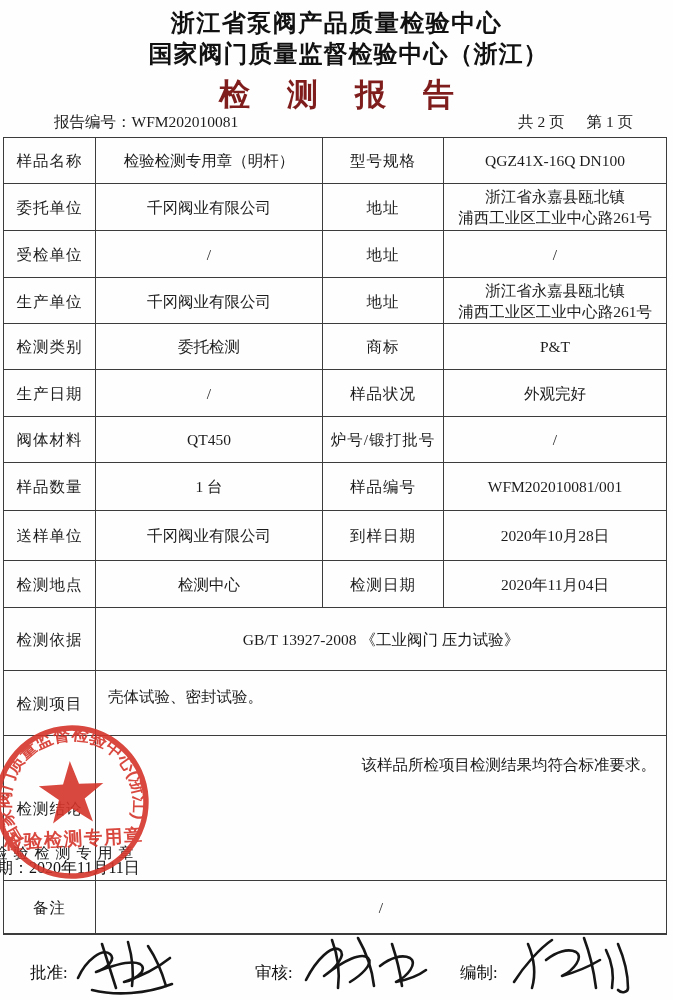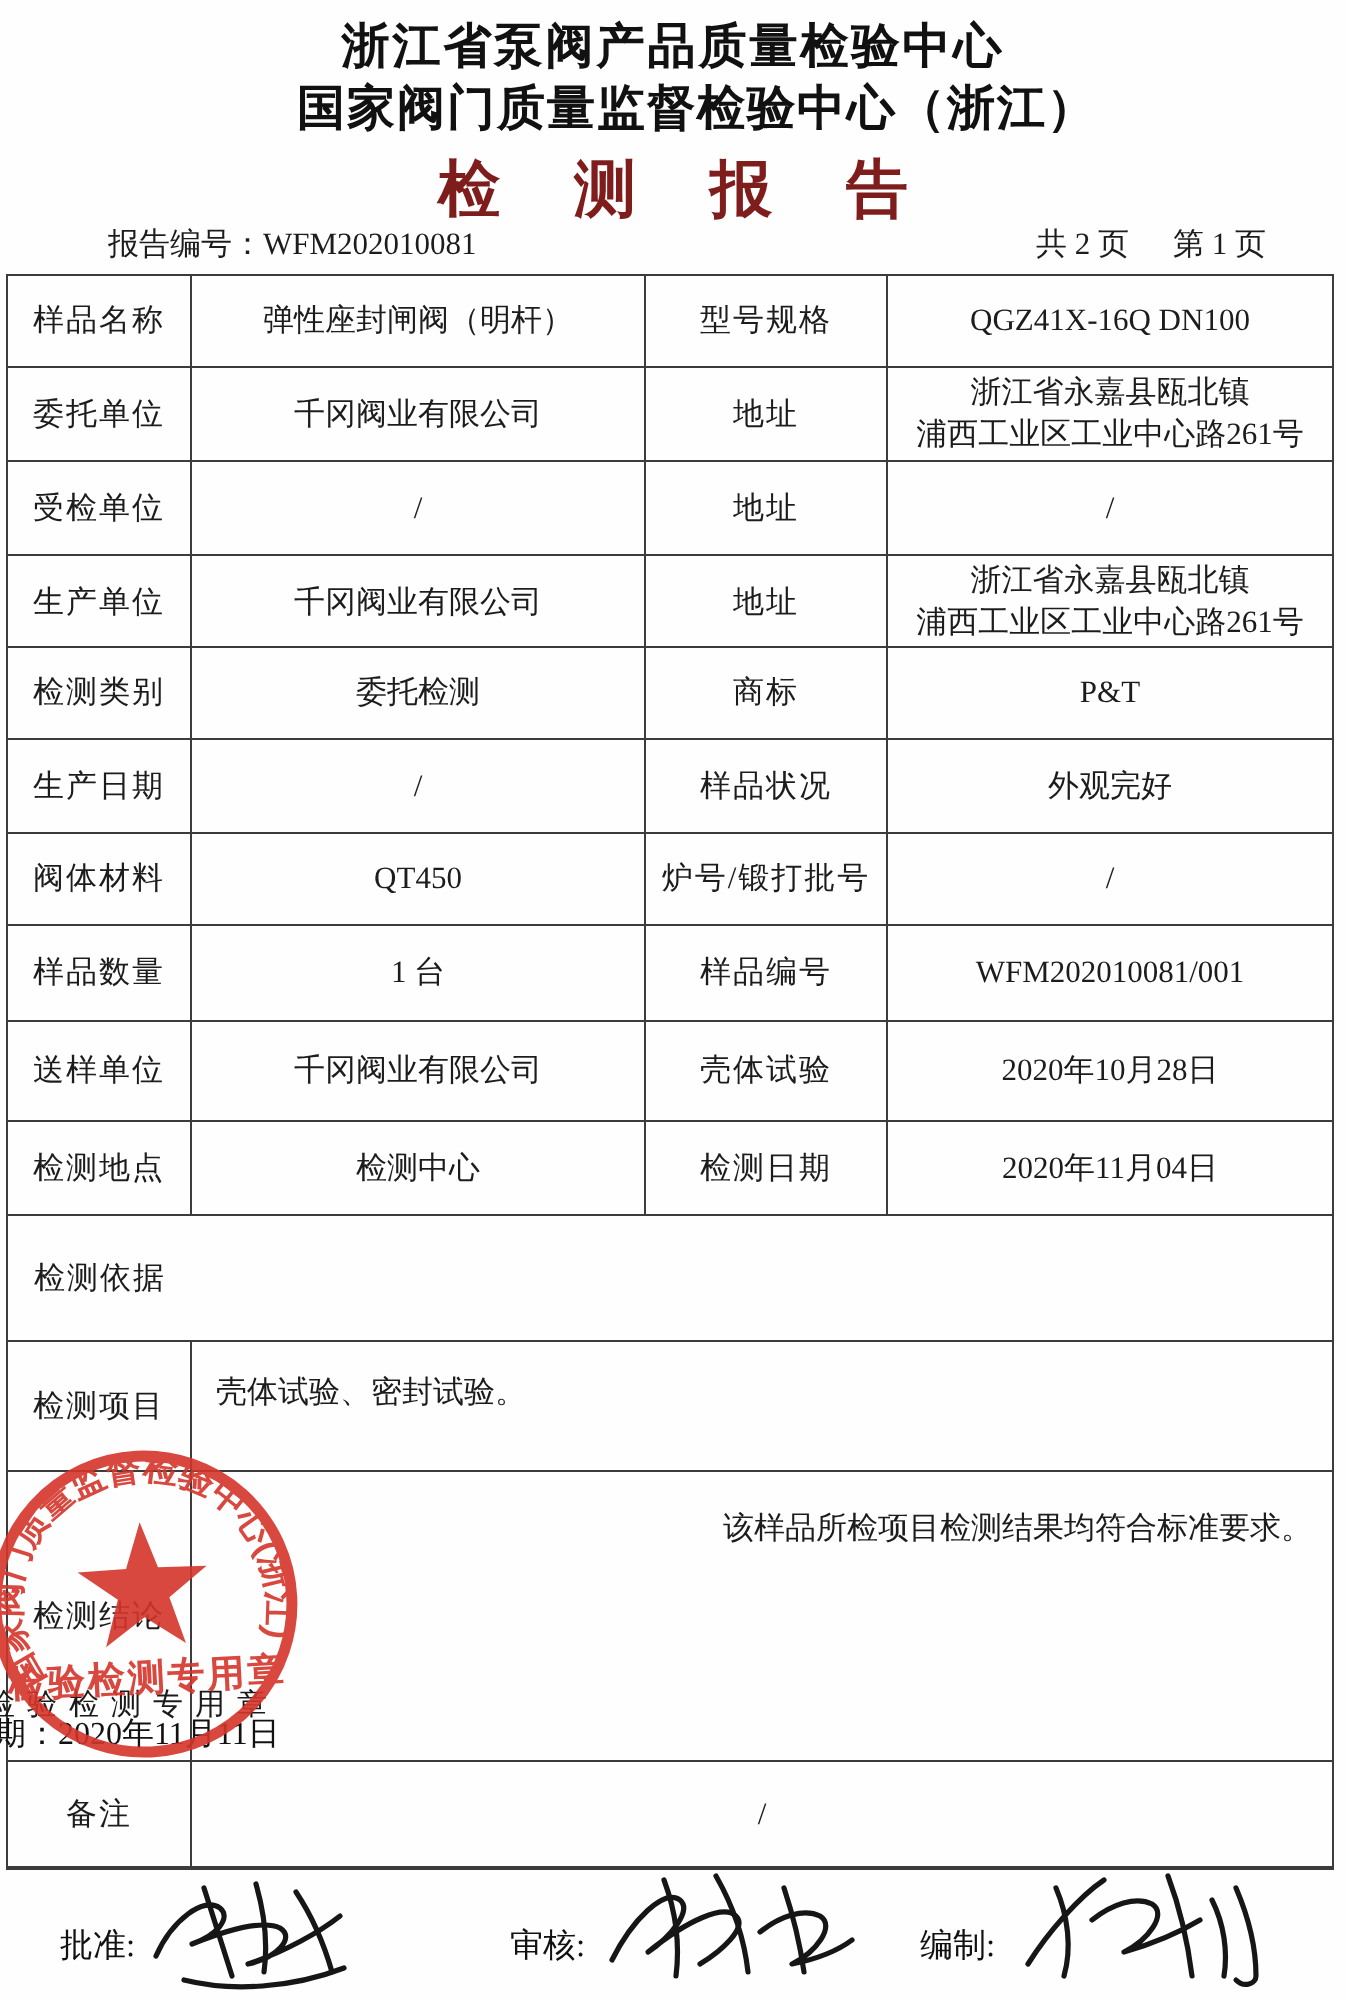--- a/index.html
+++ b/index.html
@@ -76,21 +76,21 @@
   <div class="doc-title">检测报告</div>
   <div class="report-line">
     <span>报告编号：WFM202010081</span>
     <span class="pages"><span>共 2 页</span><span>第 1 页</span></span>
   </div>
 
   <div class="tbl">
 
     <div class="trow h46">
       <div class="cell lab">样品名称</div>
-      <div class="cell">弹性座封闸阀（明杆）</div>
+      <div class="cell">检验检测专用章（明杆）</div>
       <div class="cell lab">型号规格</div>
       <div class="cell">QGZ41X-16Q DN100</div>
     </div>
 
     <div class="trow h47">
       <div class="cell lab">委托单位</div>
       <div class="cell">千冈阀业有限公司</div>
       <div class="cell lab">地址</div>
       <div class="cell">浙江省永嘉县瓯北镇
 浦西工业区工业中心路261号</div>
@@ -135,33 +135,34 @@
     <div class="trow h48">
       <div class="cell lab">样品数量</div>
       <div class="cell">1 台</div>
       <div class="cell lab">样品编号</div>
       <div class="cell">WFM202010081/001</div>
     </div>
 
     <div class="trow h50">
       <div class="cell lab">送样单位</div>
       <div class="cell">千冈阀业有限公司</div>
-      <div class="cell lab">壳体试验</div>
+      <div class="cell lab">到样日期</div>
       <div class="cell">2020年10月28日</div>
     </div>
 
     <div class="trow h47">
       <div class="cell lab">检测地点</div>
       <div class="cell">检测中心</div>
       <div class="cell lab">检测日期</div>
       <div class="cell">2020年11月04日</div>
     </div>
 
     <div class="trow-merged h63">
       <div class="cell lab">检测依据</div>
+      <div class="cell">GB/T 13927-2008  《工业阀门 压力试验》</div>
     </div>
 
     <div class="trow-merged h65">
       <div class="cell lab">检测项目</div>
       <div class="cell left-top">壳体试验、密封试验。</div>
     </div>
 
     <div class="trow-merged h145">
       <div class="cell lab">检测结论</div>
       <div class="cell conc-cell">

